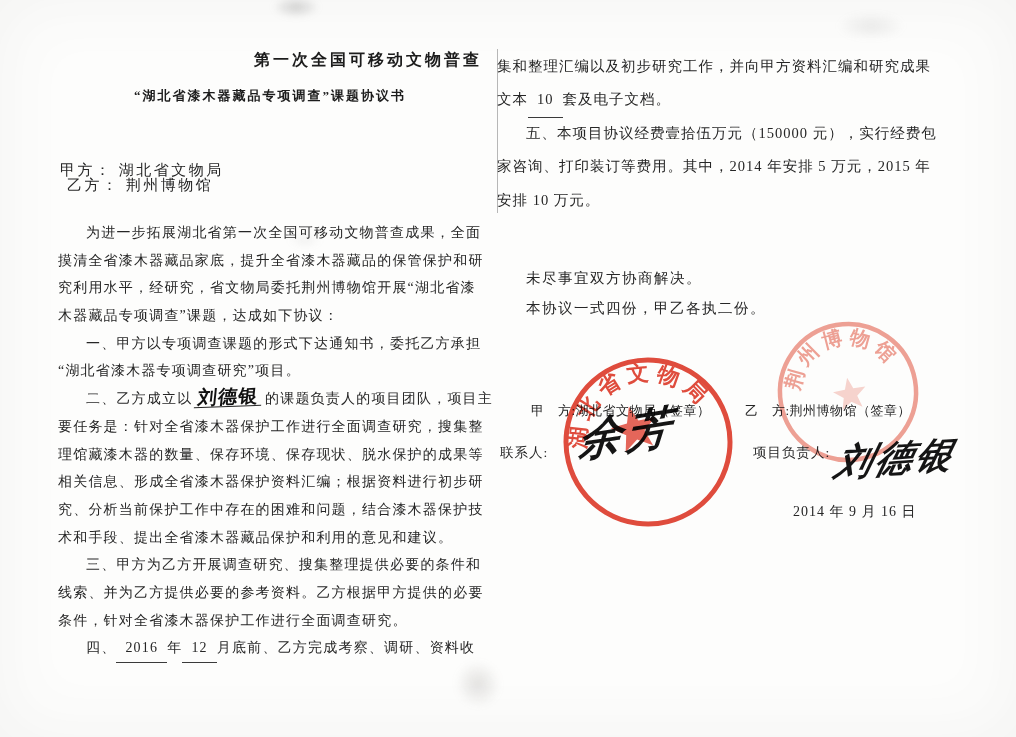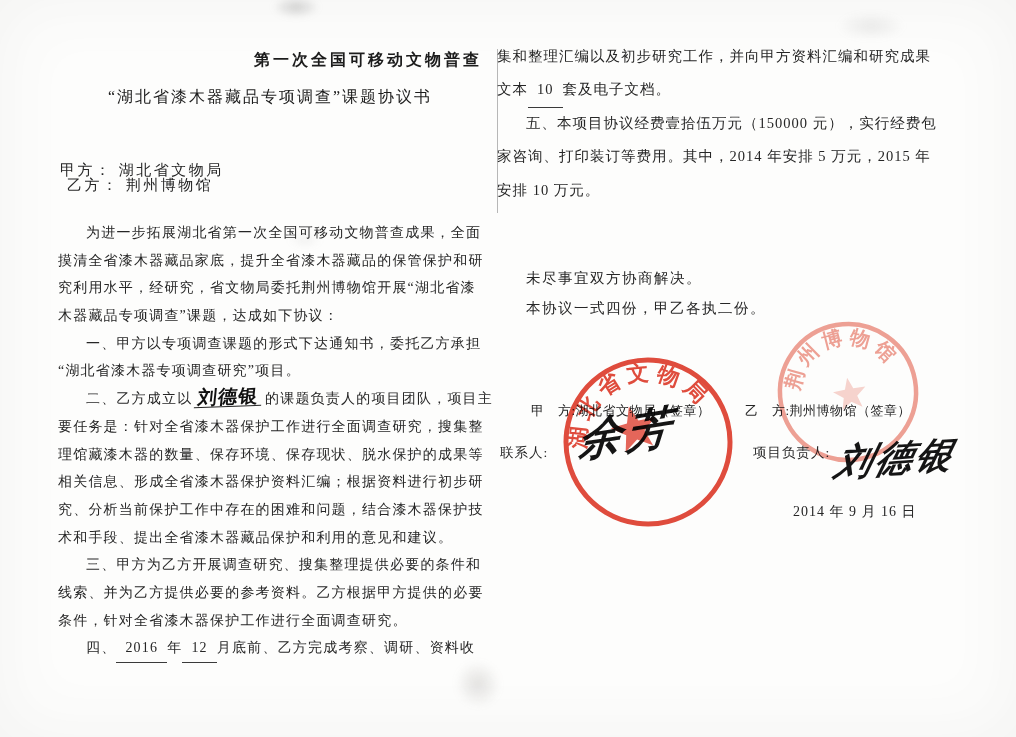--- a/index.html
+++ b/index.html
@@ -8,30 +8,30 @@
     background:#fdfdfc;
     box-shadow:inset 0 0 70px rgba(90,90,90,.06);
     font-family:"Liberation Serif","DejaVu Serif",serif;
     color:#262626;
   }
   
   .col-left{position:absolute;left:58px;top:0;width:424px;height:737px;}
   .t1{position:absolute;top:50px;left:0;width:100%;text-align:right;
       font-size:16px;font-weight:700;letter-spacing:3px;color:#1c1c1c;}
   .t2{position:absolute;top:87px;left:0;width:100%;text-align:center;
-      font-size:16px;font-weight:400;letter-spacing:2px;color:#1c1c1c;}
+      font-size:13px;font-weight:700;letter-spacing:2px;color:#1c1c1c;}
   .party{position:absolute;left:2px;font-size:15px;letter-spacing:2.5px;}
   .party.a{top:142px;margin-top:19px;}
   .party.b{top:176px;margin-left:7px;}
   .lbody{position:absolute;left:0;top:219px;width:424px;}
   .lbody .ln{height:27.7px;line-height:27.7px;font-size:14px;letter-spacing:1.2px;white-space:nowrap;}
   .ind{text-indent:2em;}
   
   .col-right{position:absolute;left:497px;top:0;width:443px;height:737px;}
-  .rbody{position:absolute;left:0;top:40px;width:443px;}
+  .rbody{position:absolute;left:0;top:50px;width:443px;}
   .rbody .ln{height:33.4px;line-height:33.4px;font-size:14.5px;letter-spacing:1px;white-space:nowrap;}
   .closing{position:absolute;left:0;top:263px;width:443px;}
   .closing .ln{height:30px;line-height:30px;font-size:14.5px;letter-spacing:1.5px;}
   .signrow{position:absolute;left:0;top:402px;width:443px;height:26px;font-size:13px;letter-spacing:.5px;}
   .signrow .pa{position:absolute;left:34px;}
   .signrow .pb{position:absolute;left:248px;}
   .contactrow{position:absolute;left:0;top:444px;width:443px;height:26px;font-size:13.5px;letter-spacing:1px;}
   .contactrow .cl{position:absolute;left:3px;}
   .contactrow .ll{position:absolute;left:256px;}
   .daterow{position:absolute;left:296px;top:503px;font-size:14px;letter-spacing:1px;}

